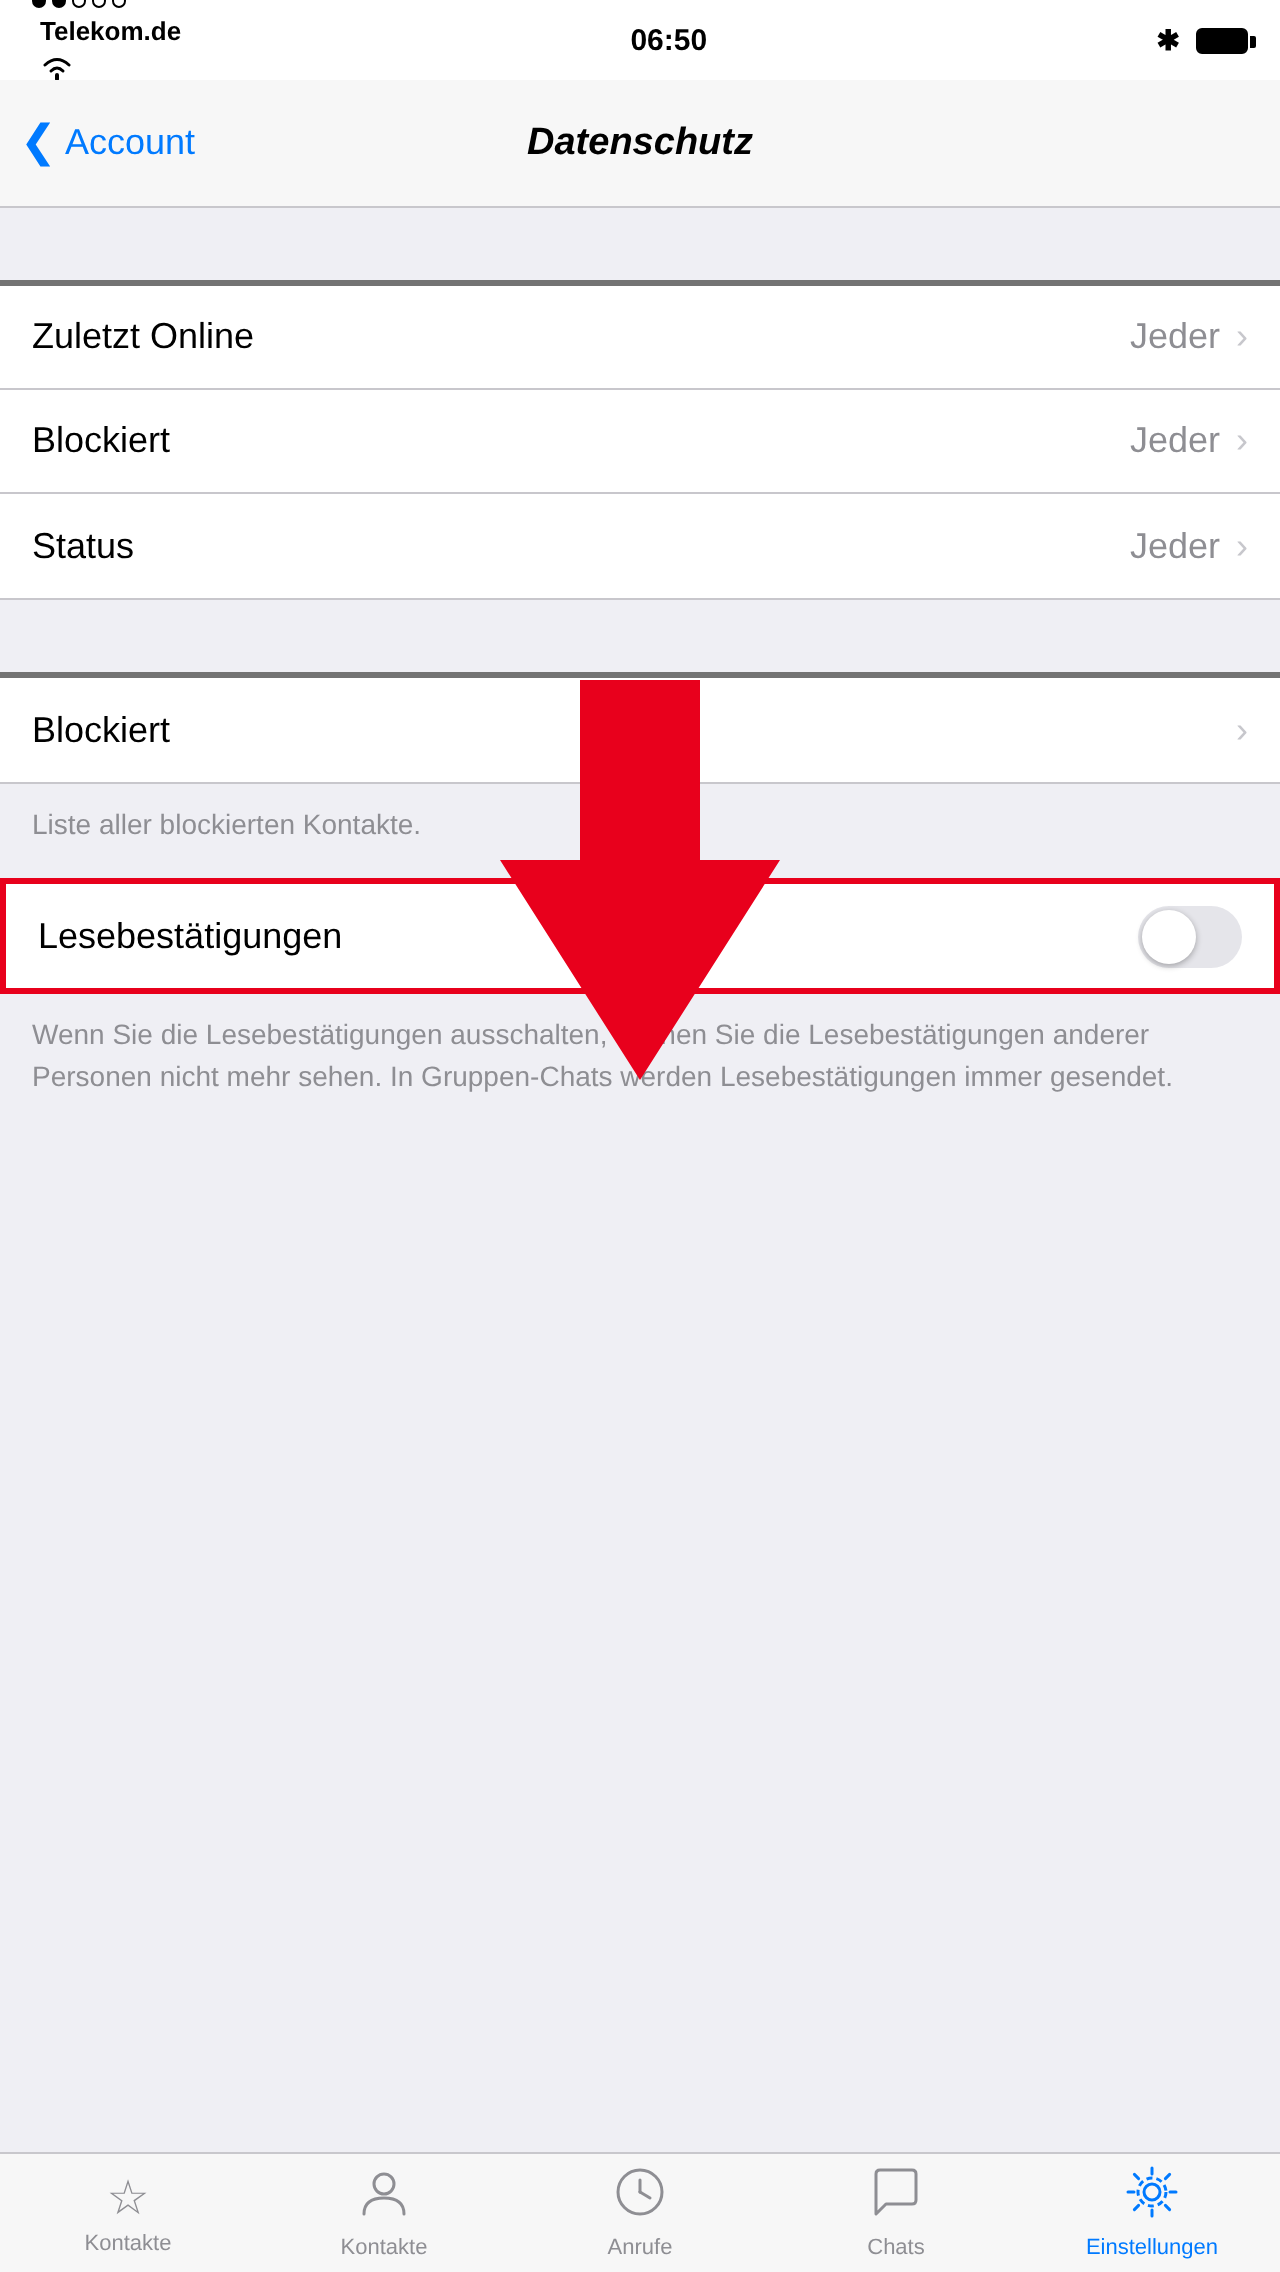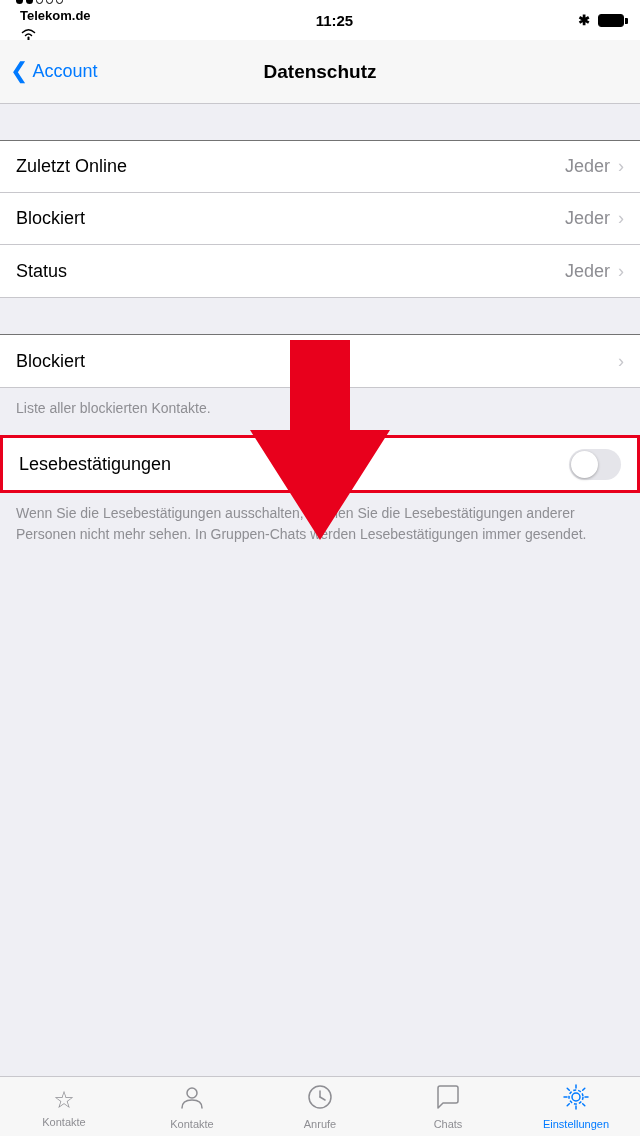--- a/index.html
+++ b/index.html
@@ -80,39 +80,40 @@
       line-height: 1;
       margin-top: -1px;
     }
     .nav-back-text {
       font-size: 18px;
     }
     .nav-title {
       font-size: 19px;
       font-weight: 600;
       color: #000;
+      font-style: italic;
     }
 
     
     .content {
       width: 100%;
       background: #efeff4;
       padding-bottom: 60px;
     }
 
     
     .section-spacer {
       height: 36px;
       background: #efeff4;
     }
 
     
     .table-group {
       background: #fff;
-      border-top: 1px solid #737373;
+      border-top: 3px solid #737373;
       border-bottom: 1px solid #c8c7cc;
     }
 
     .table-row {
       display: flex;
       align-items: center;
       justify-content: space-between;
       padding: 0 16px;
       height: 52px;
       background: #fff;
@@ -233,21 +234,21 @@
     </div>
     <span class="carrier">Telekom.de</span>
     <span class="wifi-icon">
       <svg width="17" height="13" viewBox="0 0 17 13">
         <path d="M8.5 10.5 L8.5 12.5" stroke="#000" stroke-width="2" stroke-linecap="round"></path>
         <path d="M5.5 8.5 Q8.5 5.5 11.5 8.5" stroke="#000" stroke-width="1.5" fill="none" stroke-linecap="round"></path>
         <path d="M2.5 5.5 Q8.5 0 14.5 5.5" stroke="#000" stroke-width="1.5" fill="none" stroke-linecap="round"></path>
       </svg>
     </span>
   </div>
-  <div class="status-bar-center">11:25</div>
+  <div class="status-bar-center">06:50</div>
   <div class="status-bar-right">
 
     <span style="font-size:14px;">✱</span>
     <div class="battery">
       <div class="battery-fill"></div>
     </div>
   </div>
 </div>
 
 <div class="nav-bar">

